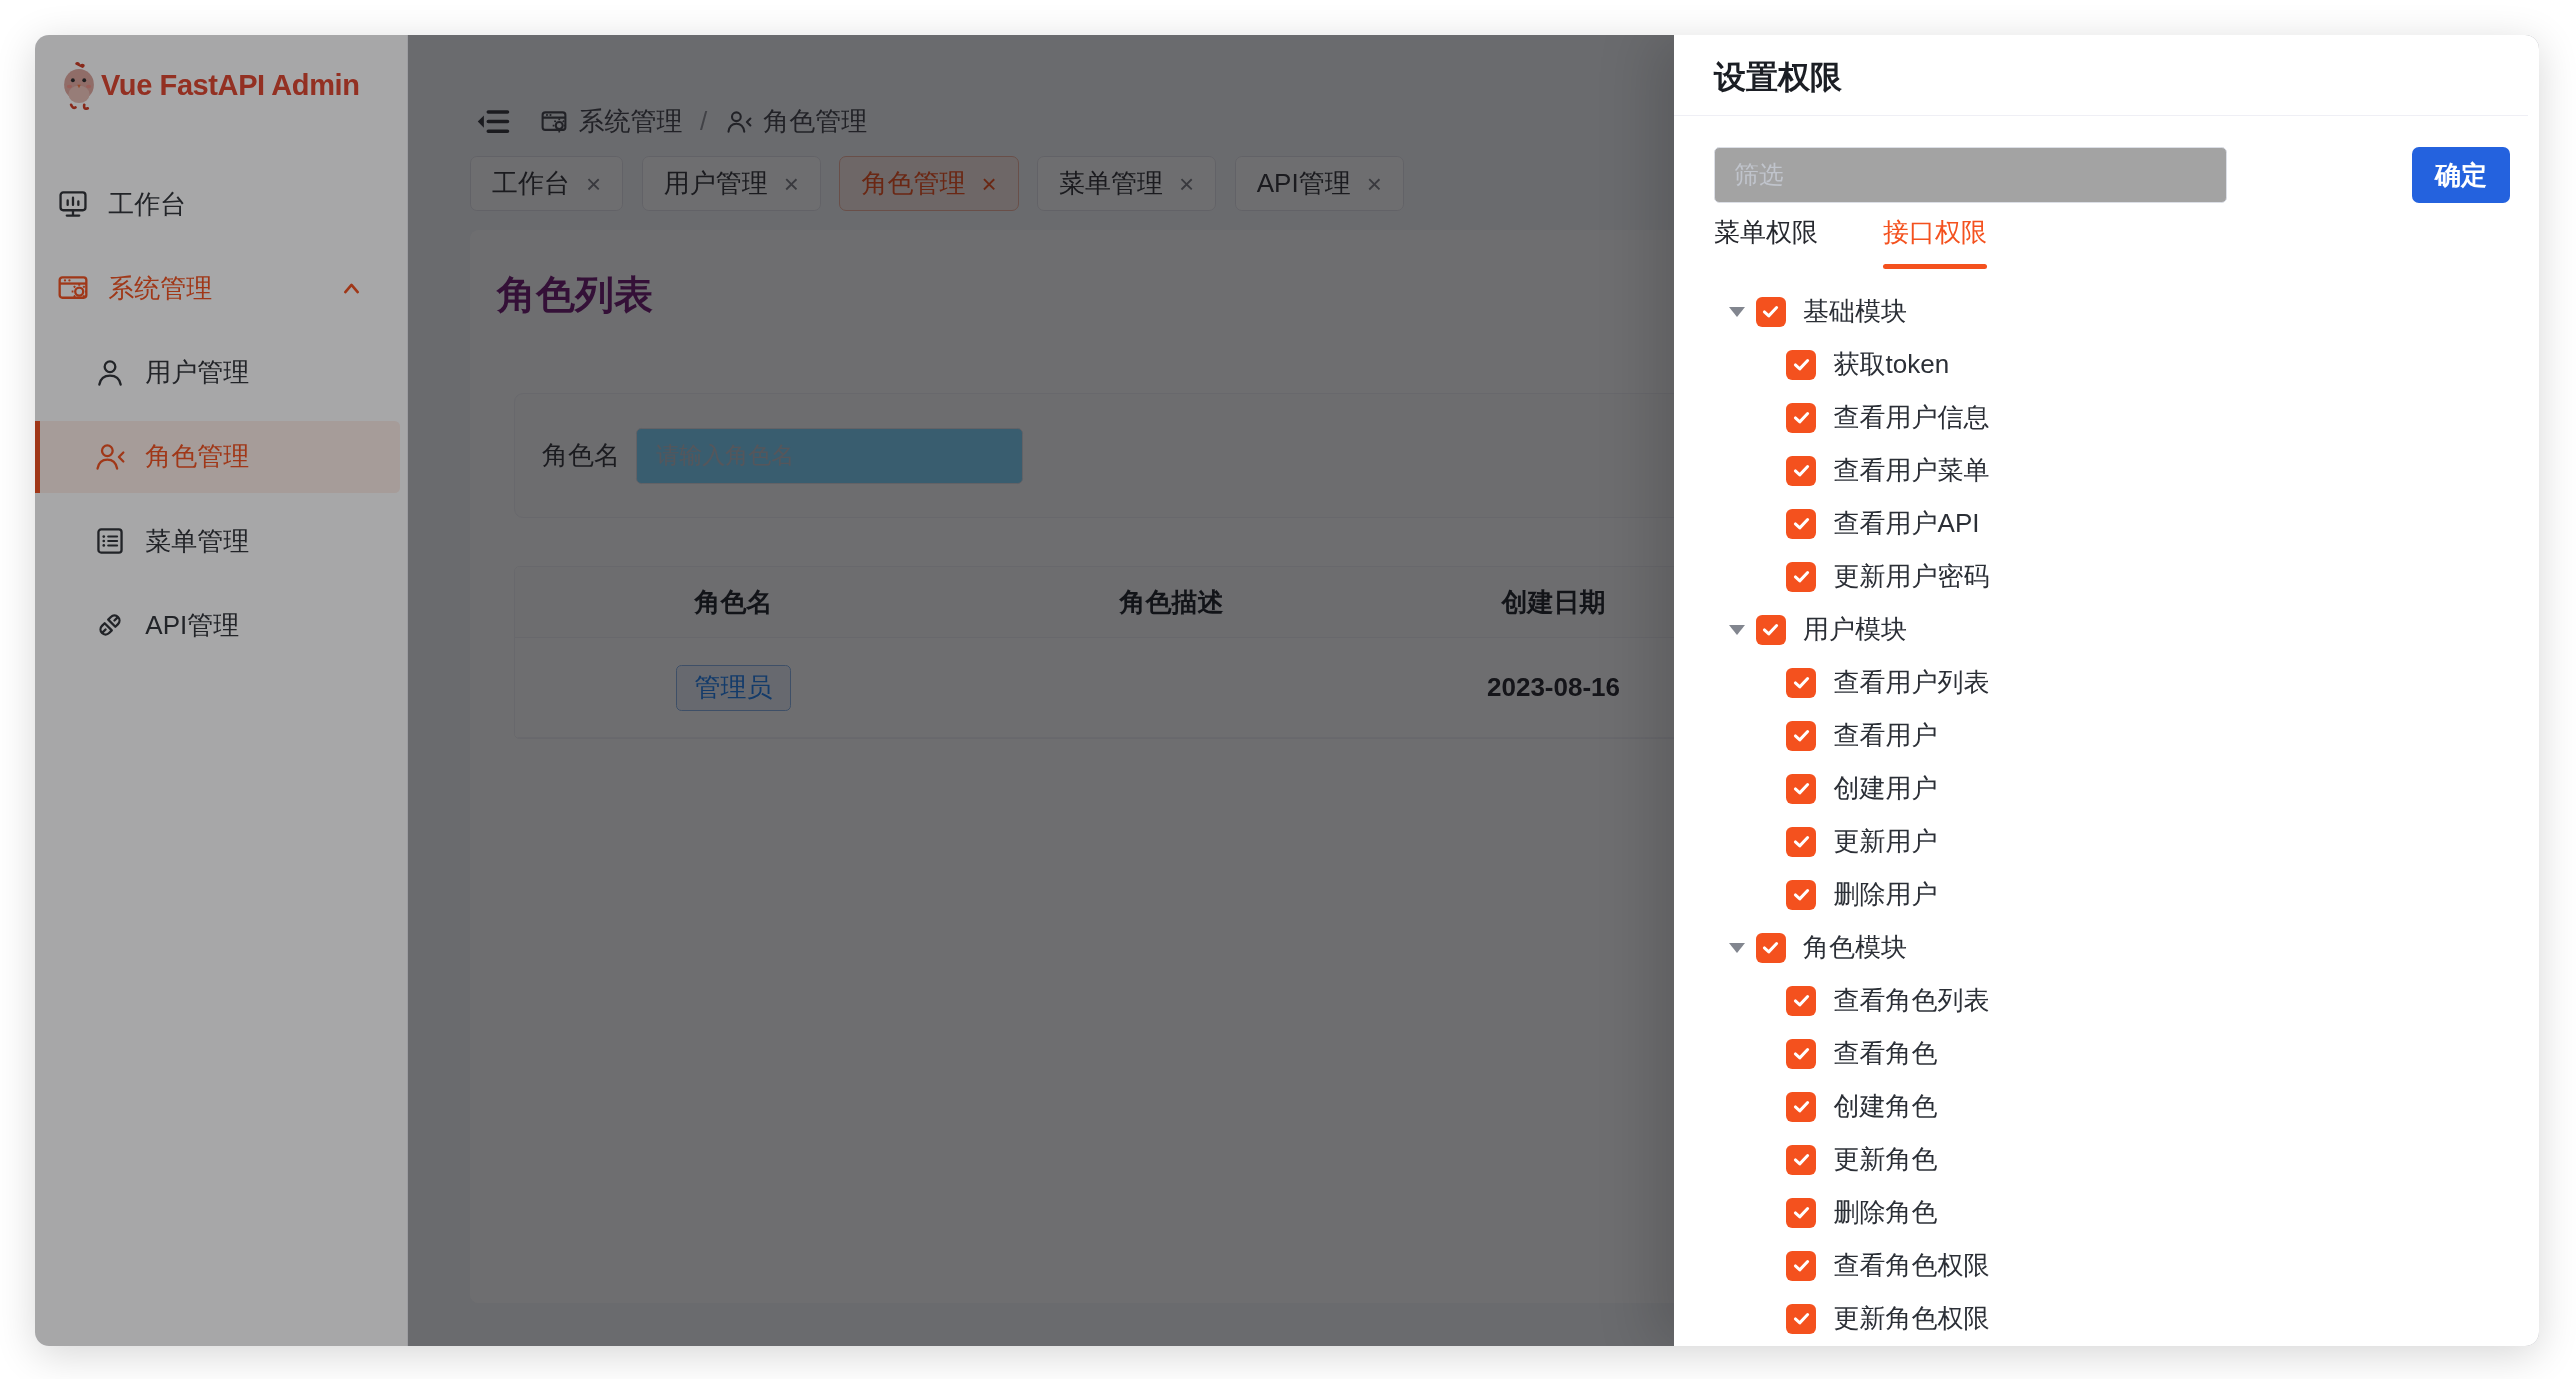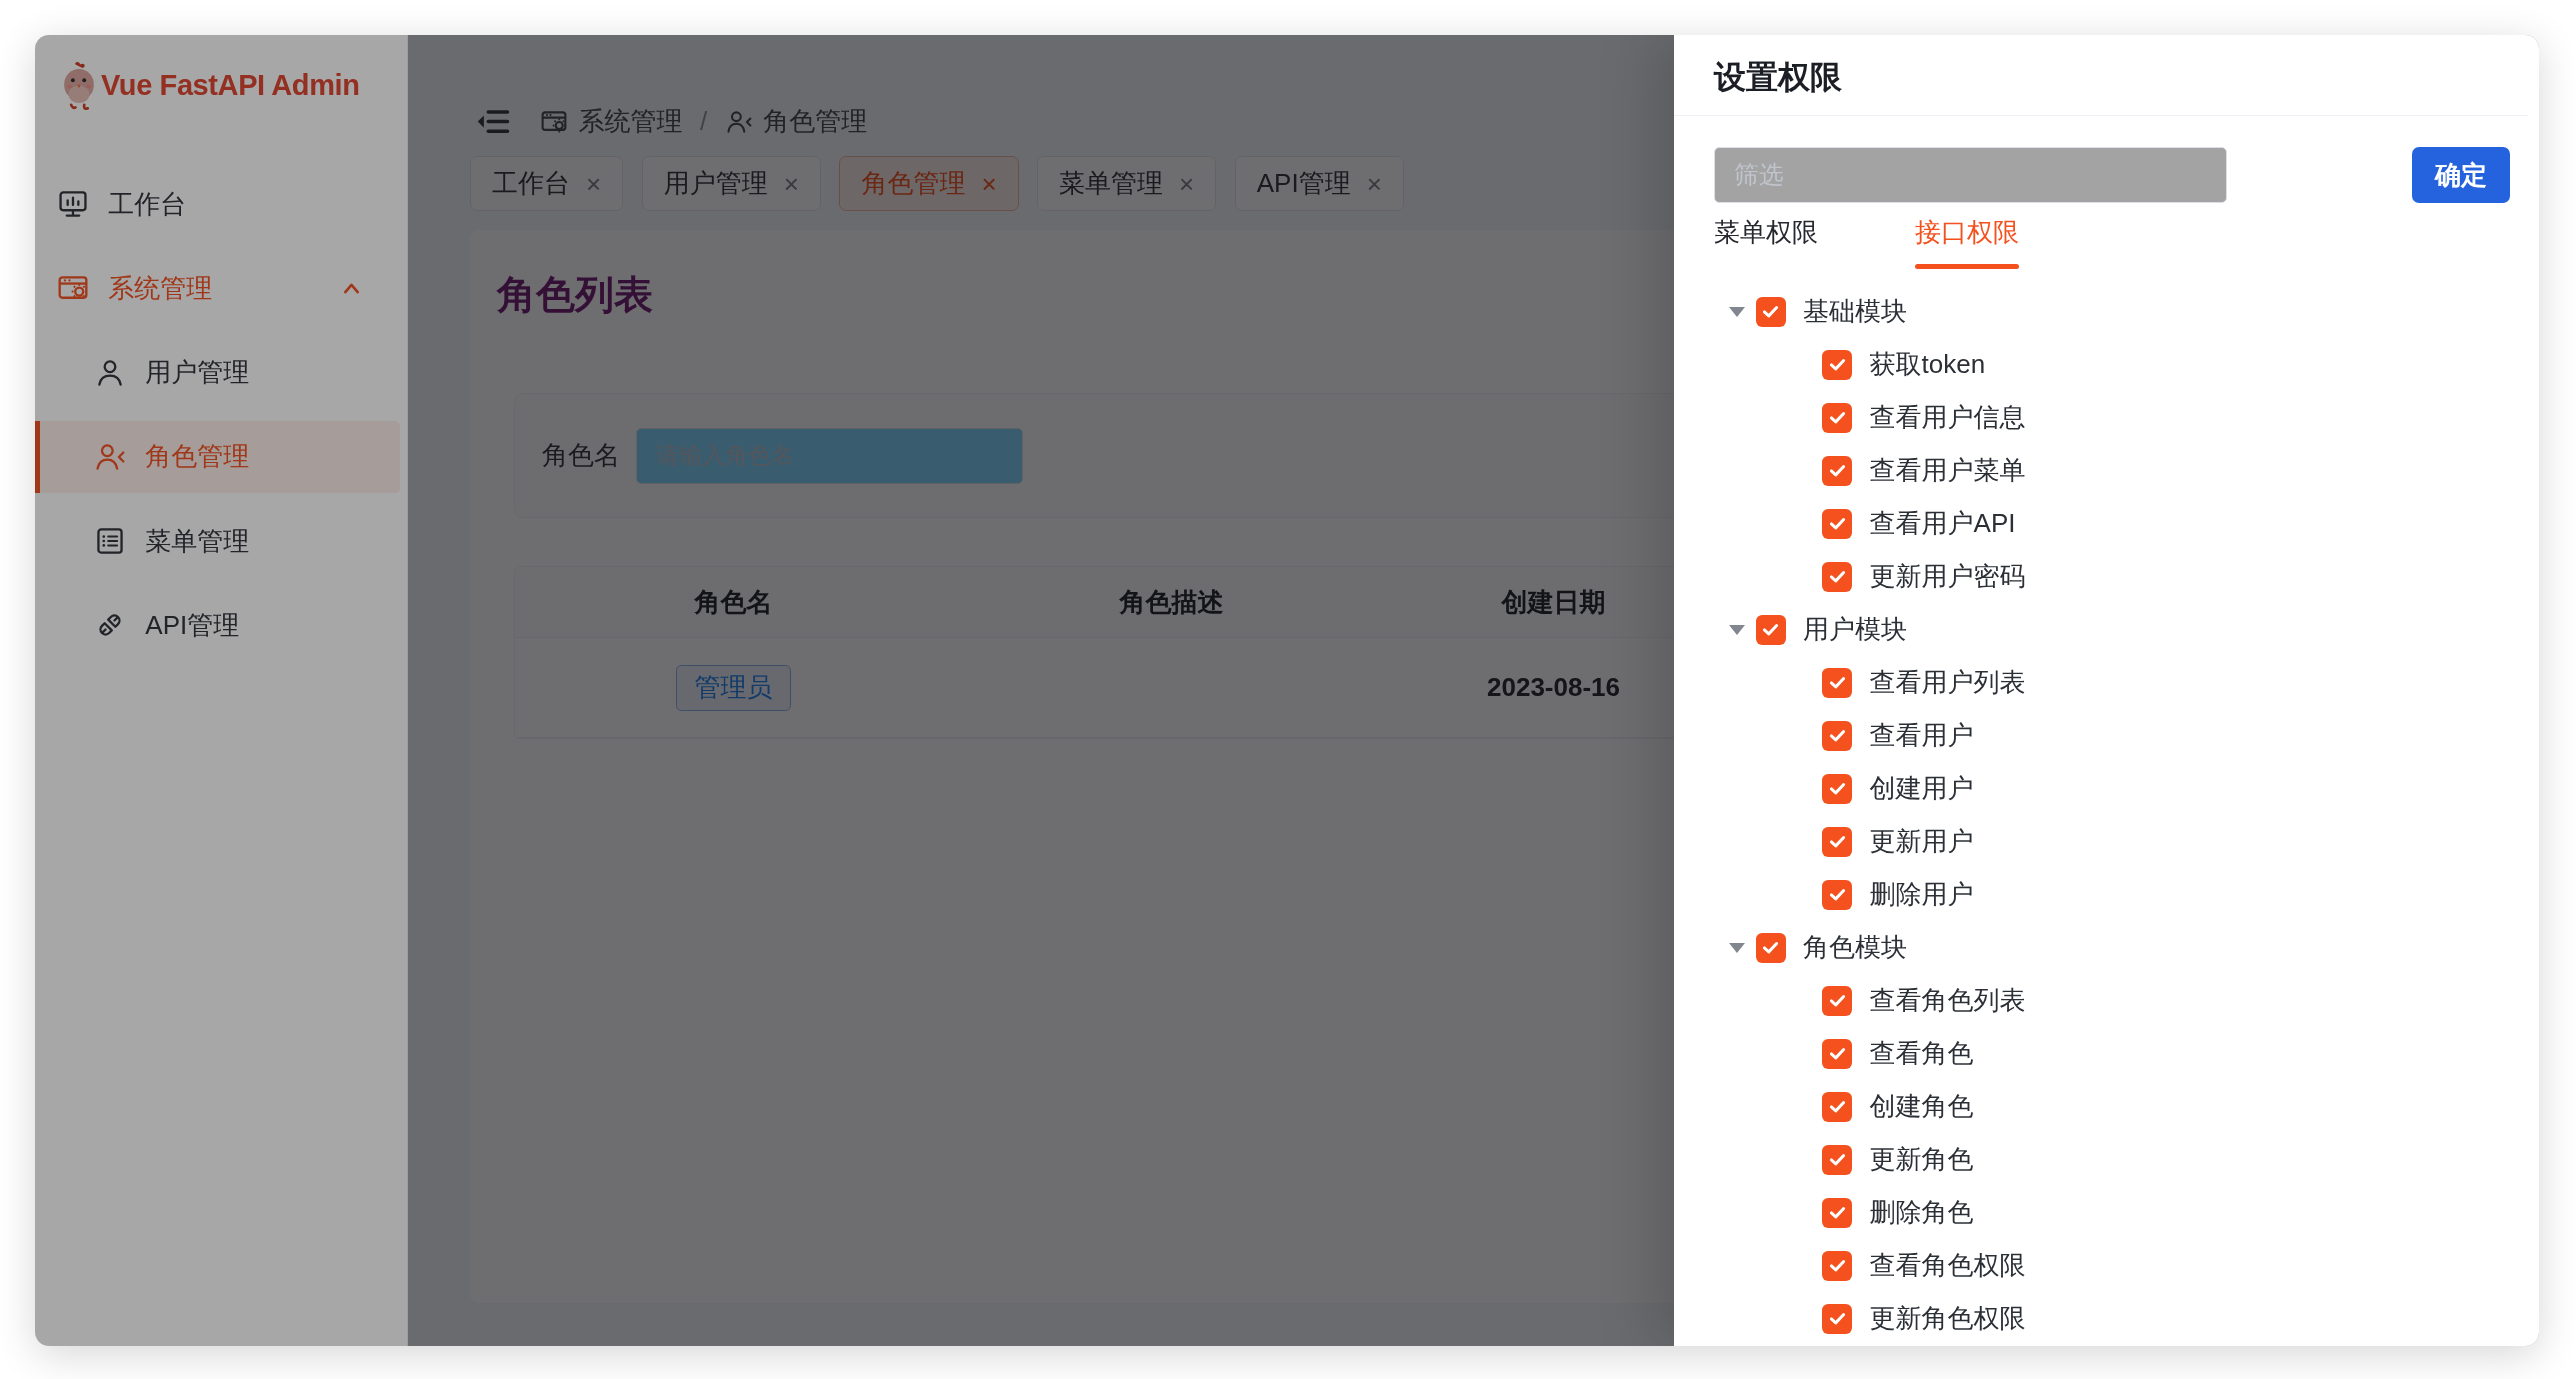--- a/index.html
+++ b/index.html
@@ -108,31 +108,31 @@
     color:#333; outline:none; background:#a3a3a3;
     font-family:"Liberation Sans","DejaVu Sans",sans-serif;
   }
   .filter-input::placeholder { color:#c0c4cc; }
   .confirm-btn {
     position:absolute; left:738px; top:112px; width:98px; height:56px;
     background:#2462de; color:#fff; border:none; border-radius:7px;
     font-size:26px; font-weight:600; cursor:pointer;
     font-family:"Liberation Sans","DejaVu Sans",sans-serif;
   }
-  .perm-tabs { position:absolute; left:40px; top:180px; display:flex;gap:32px; }
+  .perm-tabs { position:absolute; left:40px; top:180px; display:flex; }
   .perm-tab { position:relative; font-size:26px; color:#26282e; padding-bottom:12.3px; margin-right:65px; cursor:pointer; font-weight:500; }
   .perm-tab.active { color:#f4511e; }
   .perm-tab.active::after {
     content:""; position:absolute; left:0; right:0; bottom:-7px; height:5.3px;
     background:#f4511e; border-radius:2.6px;
   }
   .tree { position:absolute; left:0; right:0; top:250px; bottom:0; overflow:hidden; }
   .tree-row { display:flex; align-items:center; height:53px; cursor:pointer; }
   .tree-row.root { padding-left:55px; }
-  .tree-row.child { padding-left:112px;margin-left:36px; }
+  .tree-row.child { padding-left:112px; }
   .caret {
     width:0; height:0; border-left:8.8px solid transparent; border-right:8.8px solid transparent;
     border-top:10.5px solid #82868f; margin-right:10.5px; flex:0 0 auto;
   }
   .cbox {
     width:30px; height:30px; border-radius:6.2px; background:#f4511e;
     display:flex; align-items:center; justify-content:center; flex:0 0 auto;
   }
   .cbox svg { width:21px; height:21px; }
   .tree-label { margin-left:17.6px; font-size:26px; color:#2b2f36; white-space:nowrap; }

